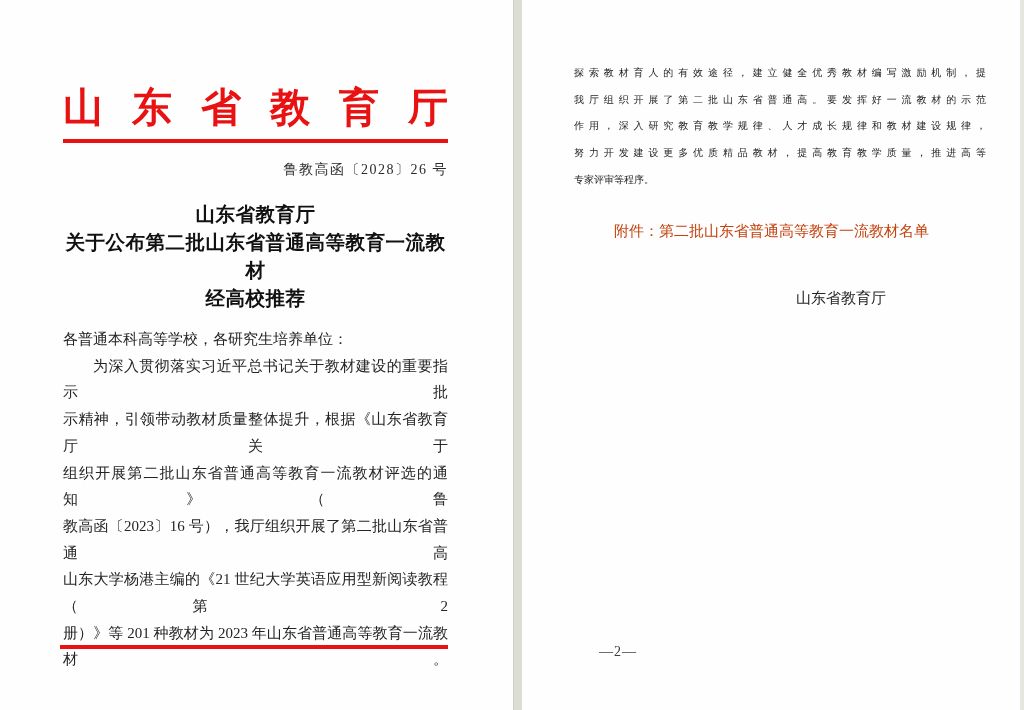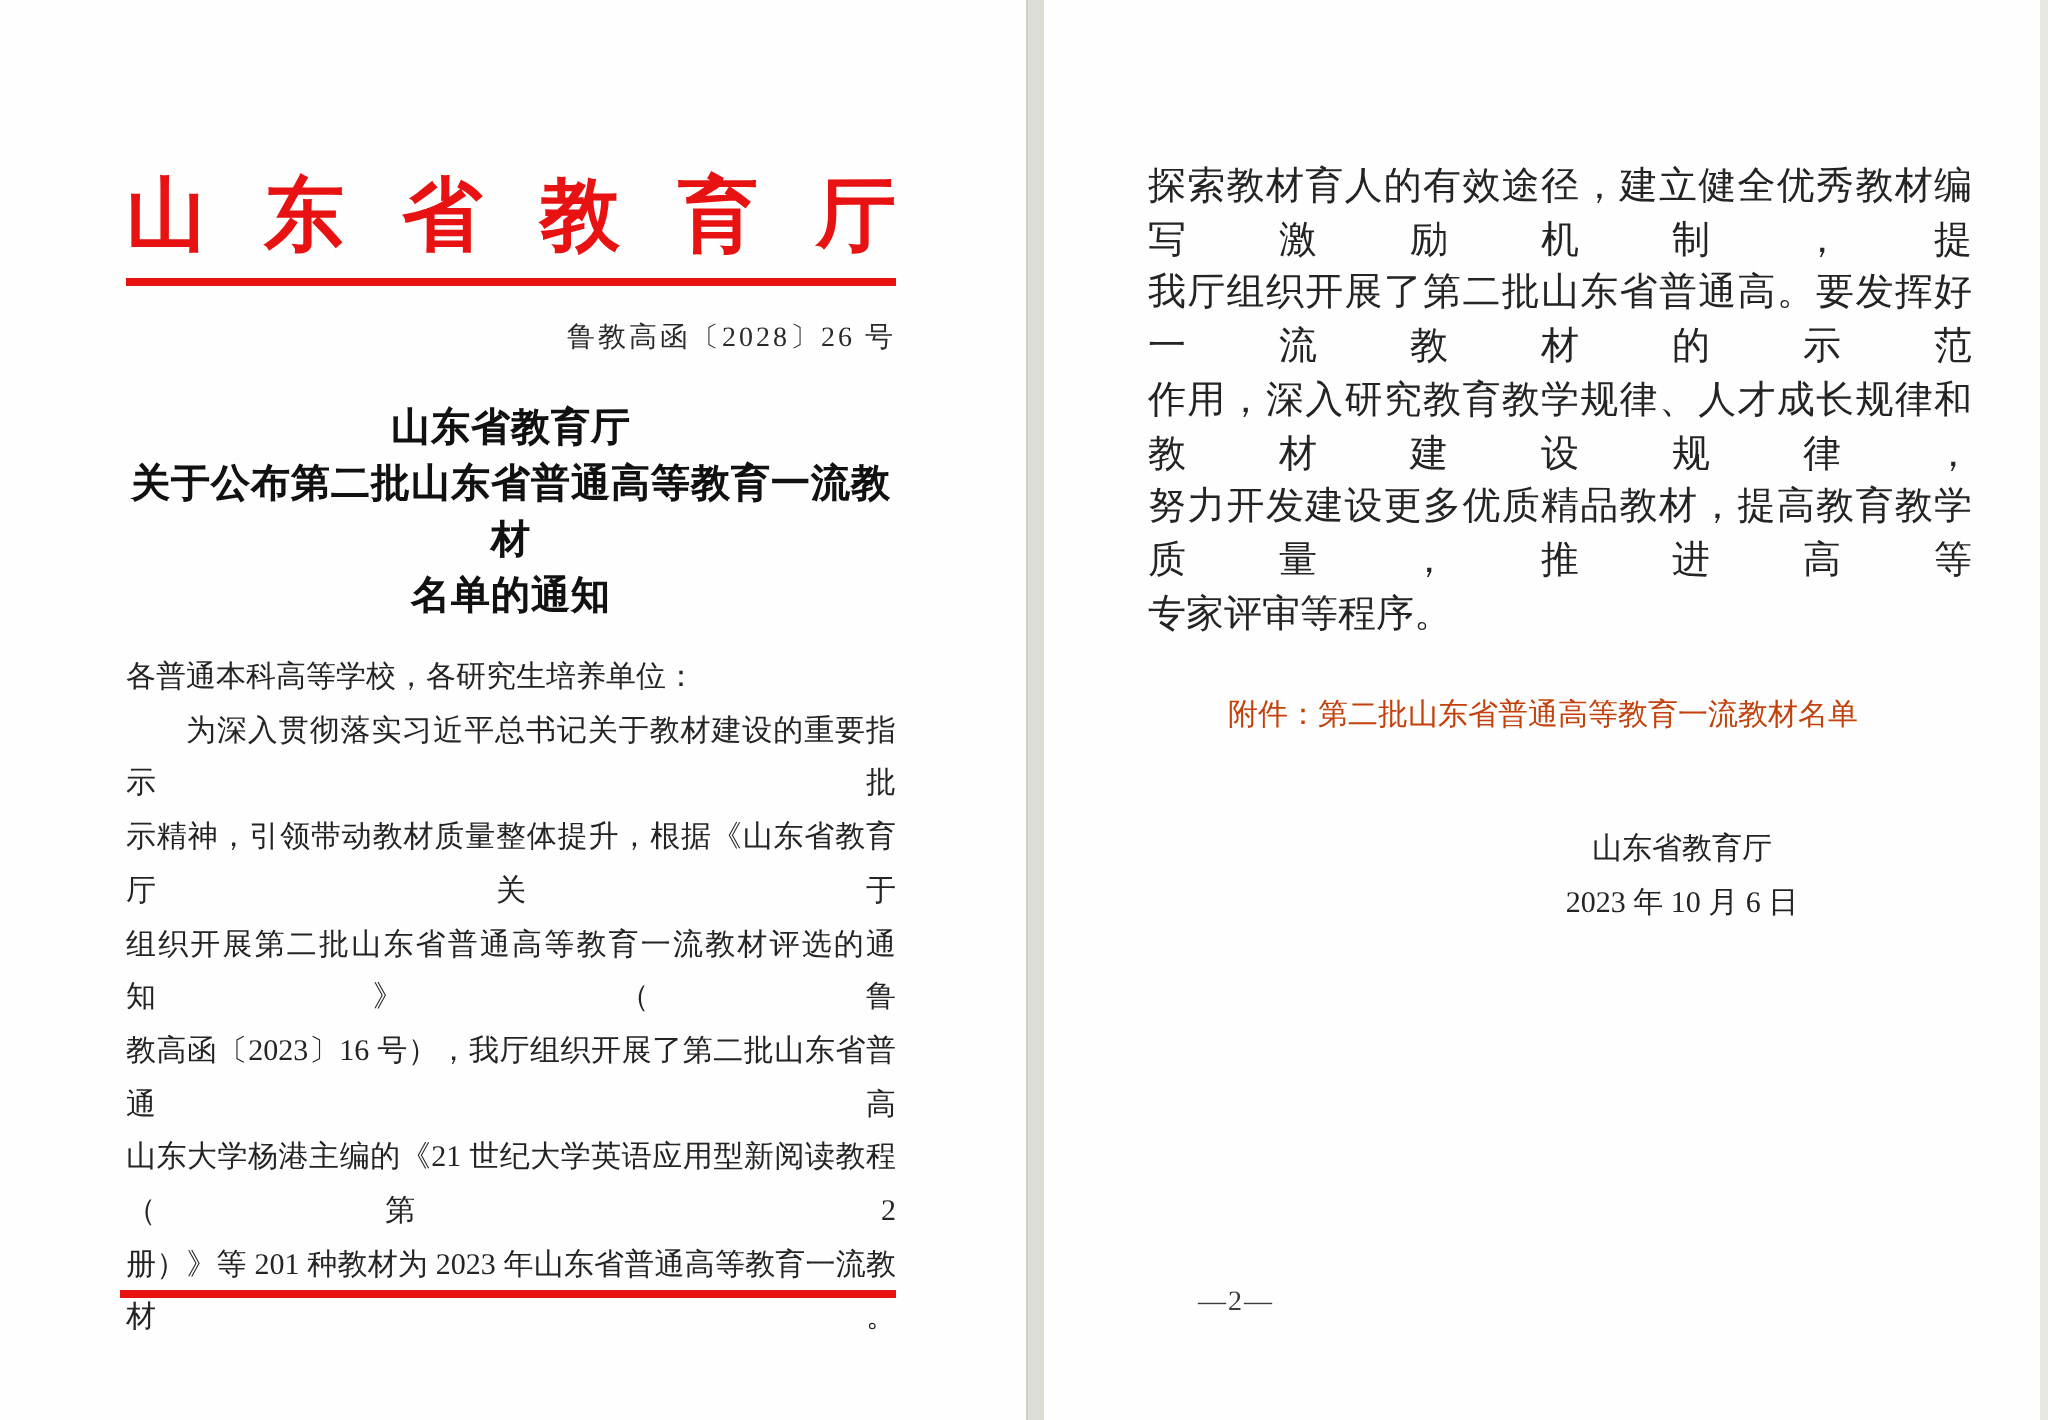--- a/index.html
+++ b/index.html
@@ -52,21 +52,21 @@
   .bl { width:100%; }
   .bl.fill { text-align:justify; text-align-last:justify; }
   .bl.indent { text-indent:2em; }
   .redline-bottom {
     position:absolute; left:60px; top:645px; width:388px;
     height:3px; border-top:1px solid #e81212; border-bottom:3px solid #e81212;
   }
 
   
   .p2-inner { padding:0 34px 0 52px; }
-  .p2-body { margin-top:81px; font-size:19px; line-height:26.7px; color:#242424; }
+  .p2-body { margin-top:60px; font-size:10px; line-height:26.7px; color:#242424; }
   .attachment-line { margin-top:24px; font-size:15px; line-height:27px; text-indent:40px; color:#c2410c; }
   .signature-block {
     margin-top:40px; margin-right:45px; margin-left:auto;
     width:200px; text-align:center;
     font-size:15px; line-height:27px; color:#242424;
   }
   .page-number {
     position:absolute; left:77px; top:644px;
     font-size:14px; letter-spacing:1px; color:#3a3a3a;
   }
@@ -88,21 +88,21 @@
           <span>厅</span>
         </div>
 
       <div class="redline-top"></div>
 
       <div class="doc-number">鲁教高函〔2028〕26 号</div>
 
       <h1 class="doc-title">
         <div>山东省教育厅</div>
         <div>关于公布第二批山东省普通高等教育一流教材</div>
-        <div>名单的通知</div>
+        <div>经高校推荐</div>
       </h1>
 
       <div class="body-block">
         <div class="bl">各普通本科高等学校，各研究生培养单位：</div>
         <div class="bl fill indent">为深入贯彻落实习近平总书记关于教材建设的重要指示批</div>
         <div class="bl fill">示精神，引领带动教材质量整体提升，根据《山东省教育厅关于</div>
         <div class="bl fill">组织开展第二批山东省普通高等教育一流教材评选的通知》（鲁</div>
         <div class="bl fill">教高函〔2023〕16 号），我厅组织开展了第二批山东省普通高</div>
         <div class="bl fill">山东大学杨港主编的《21 世纪大学英语应用型新阅读教程（第 2</div>
         <div class="bl fill">册）》等 201 种教材为 2023 年山东省普通高等教育一流教材。</div>
@@ -123,21 +123,20 @@
         <div class="bl fill">我厅组织开展了第二批山东省普通高。要发挥好一流教材的示范</div>
         <div class="bl fill">作用，深入研究教育教学规律、人才成长规律和教材建设规律，</div>
         <div class="bl fill">努力开发建设更多优质精品教材，提高教育教学质量，推进高等</div>
         <div class="bl">专家评审等程序。</div>
       </div>
 
       <div class="attachment-line">附件：第二批山东省普通高等教育一流教材名单</div>
 
       <div class="signature-block">
         <div>山东省教育厅</div>
-        <div>2023 年 10 月 6 日</div>
       </div>
     </div>
 
     <div class="page-number">—2—</div>
   </section>
 
   <div class="edge-strip"></div>
 </div>
 
 </body></html>

